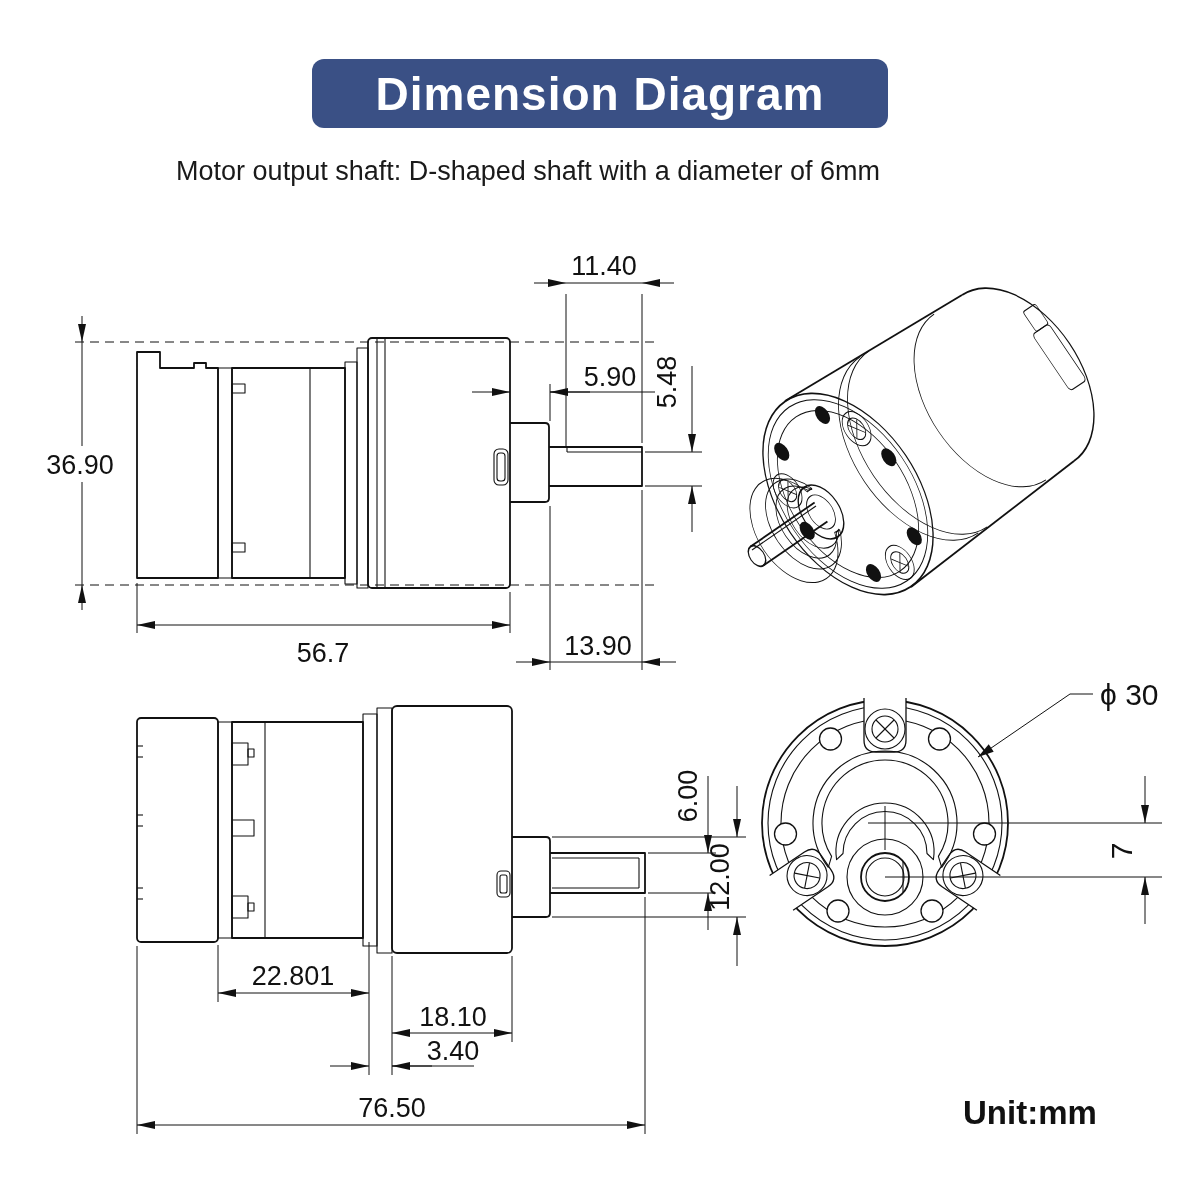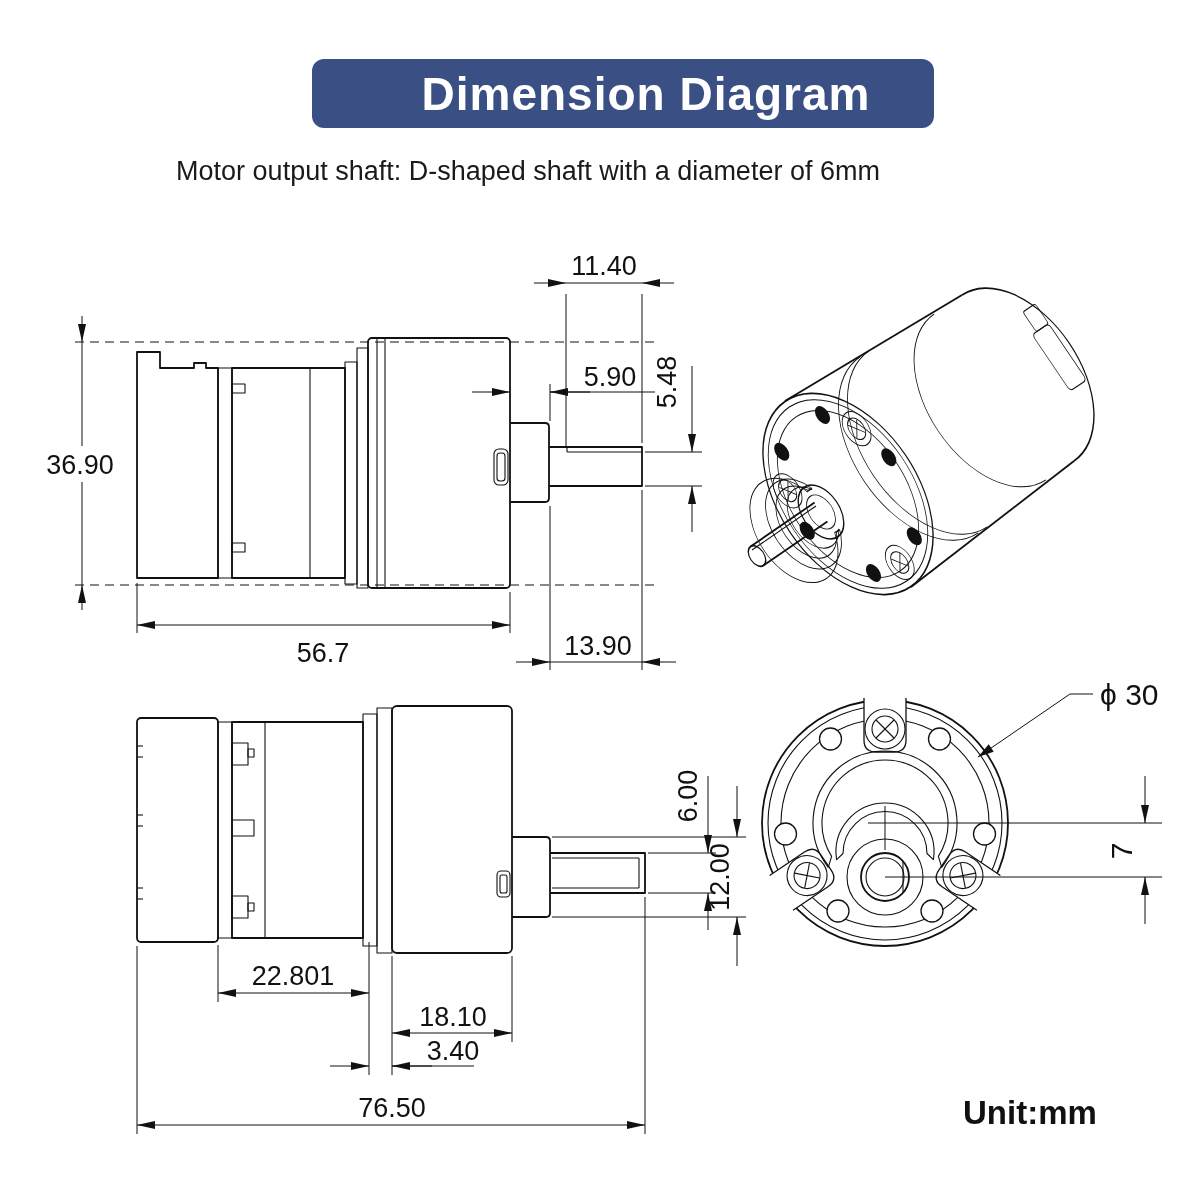--- a/index.html
+++ b/index.html
@@ -1,20 +1,20 @@
 <!DOCTYPE html>
 <html><head>
 <meta charset="utf-8">
 <style>
   html,body{margin:0;padding:0;background:#fff;width:1200px;height:1200px;
     font-family:"Liberation Sans",sans-serif;}
   .page{position:relative;width:1200px;height:1200px;background:#fff;overflow:hidden;}
   .banner{position:absolute;left:312px;top:59px;width:576px;height:69px;
     border-radius:12px;display:flex;align-items:center;justify-content:center;
-    font-size:46px;font-weight:bold;letter-spacing:1px;padding-left:46px;}
+    font-size:46px;font-weight:bold;letter-spacing:1px;}
   .subtitle{position:absolute;left:0;top:156px;width:1056px;text-align:center;
     font-size:27px;color:#1a1a1a;}
   .unit{position:absolute;left:963px;top:1094px;font-size:33px;color:#111;font-weight:bold;}
   svg text{font-family:"Liberation Sans",sans-serif;fill:#111;}
   .dtxt{font-size:27px;}
   .btxt{font-size:30px;}
   .ln2{stroke:#111;stroke-width:1.8;fill:none;stroke-linejoin:round;}
   .ln1{stroke:#111;stroke-width:1.1;fill:none;stroke-linejoin:round;}
   .lnw{stroke:#111;stroke-width:1.3;fill:#fff;stroke-linejoin:round;}
   .dim{stroke:#111;stroke-width:1;fill:none;}

